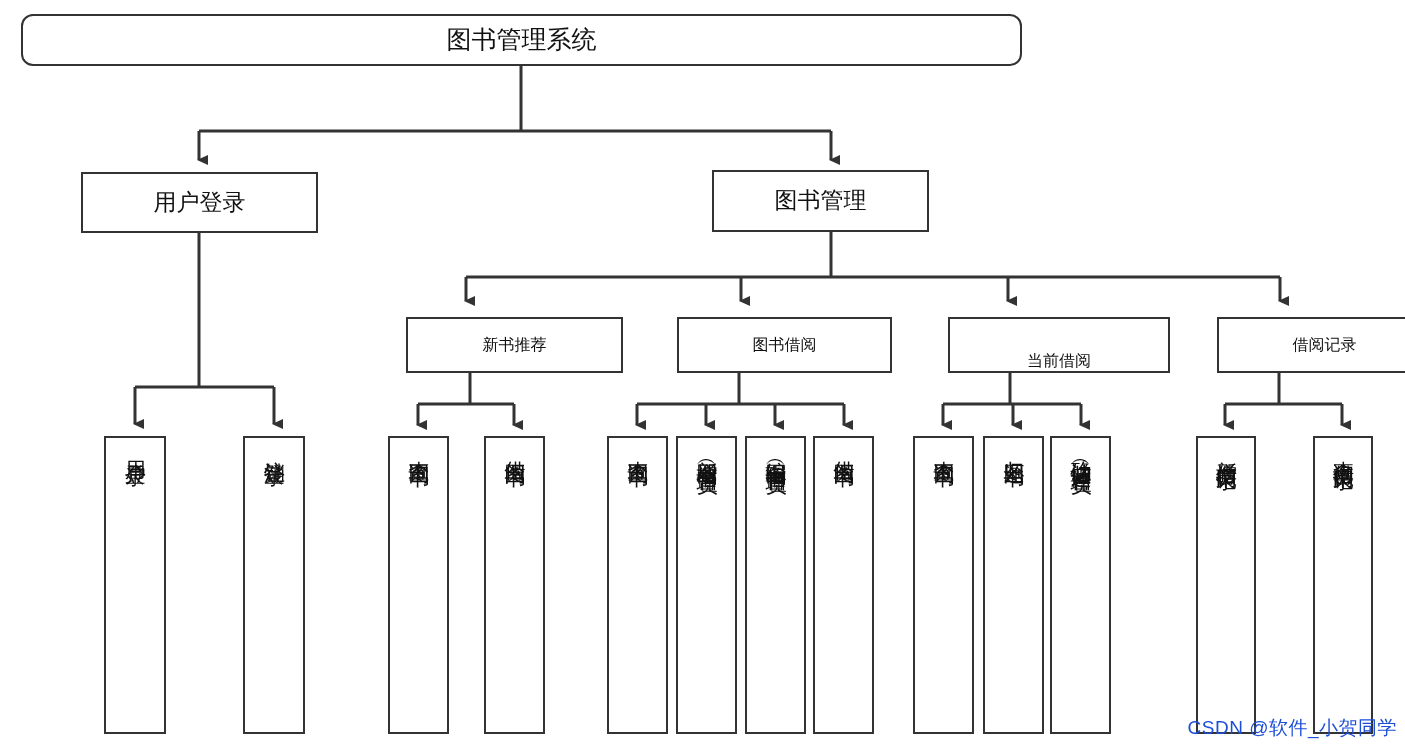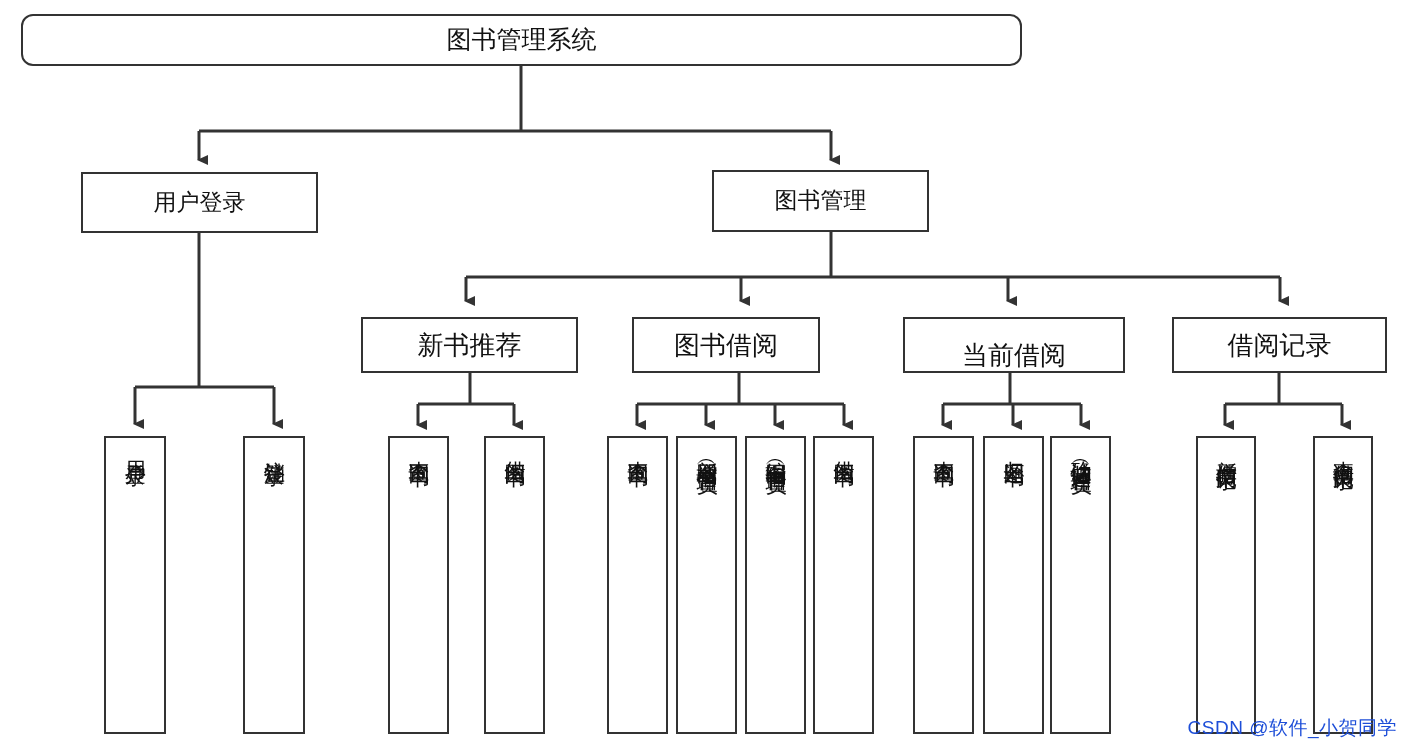--- a/index.html
+++ b/index.html
@@ -37,21 +37,22 @@
     text-align: center;
     line-height: 1.18;
   }
   .node.root {
     font-size: 25px;
   }
   .node.level2 {
     font-size: 23px;
   }
   .node.level3 {
-    font-size: 26px;
+    font-size: 16px;
+    margin-left: 45px;
   }
   .node.leaf {
     font-size: 21px;
     writing-mode: vertical-rl;
     text-orientation: upright;
     letter-spacing: 2px;
     padding: 6px 0;
     justify-content: flex-start;
     align-items: center;
     white-space: nowrap;
@@ -128,21 +129,21 @@
   <div class="node level2" style="left:81px; top:172px; width:237px; height:61px;">
     <span>用户登录</span>
   </div>
   <div class="node level2" style="left:712px; top:170px; width:217px; height:62px;">
     <span>图书管理</span>
   </div>
 
   <div class="node level3" style="left:361px; top:317px; width:217px; height:56px;">
     <span>新书推荐</span>
   </div>
-  <div class="node level3" style="left:632px; top:317px; width:188px; height:56px;">
+  <div class="node level3" style="left:632px; top:317px; width:215px; height:56px;">
     <span>图书借阅</span>
   </div>
   <div class="node level3" style="left:903px; top:317px; width:222px; height:56px;align-items:flex-end;">
     <span>当前借阅</span>
   </div>
   <div class="node level3" style="left:1172px; top:317px; width:215px; height:56px;">
     <span>借阅记录</span>
   </div>
 
   <div class="node leaf" style="left:104px; top:436px; width:62px; height:298px;">

